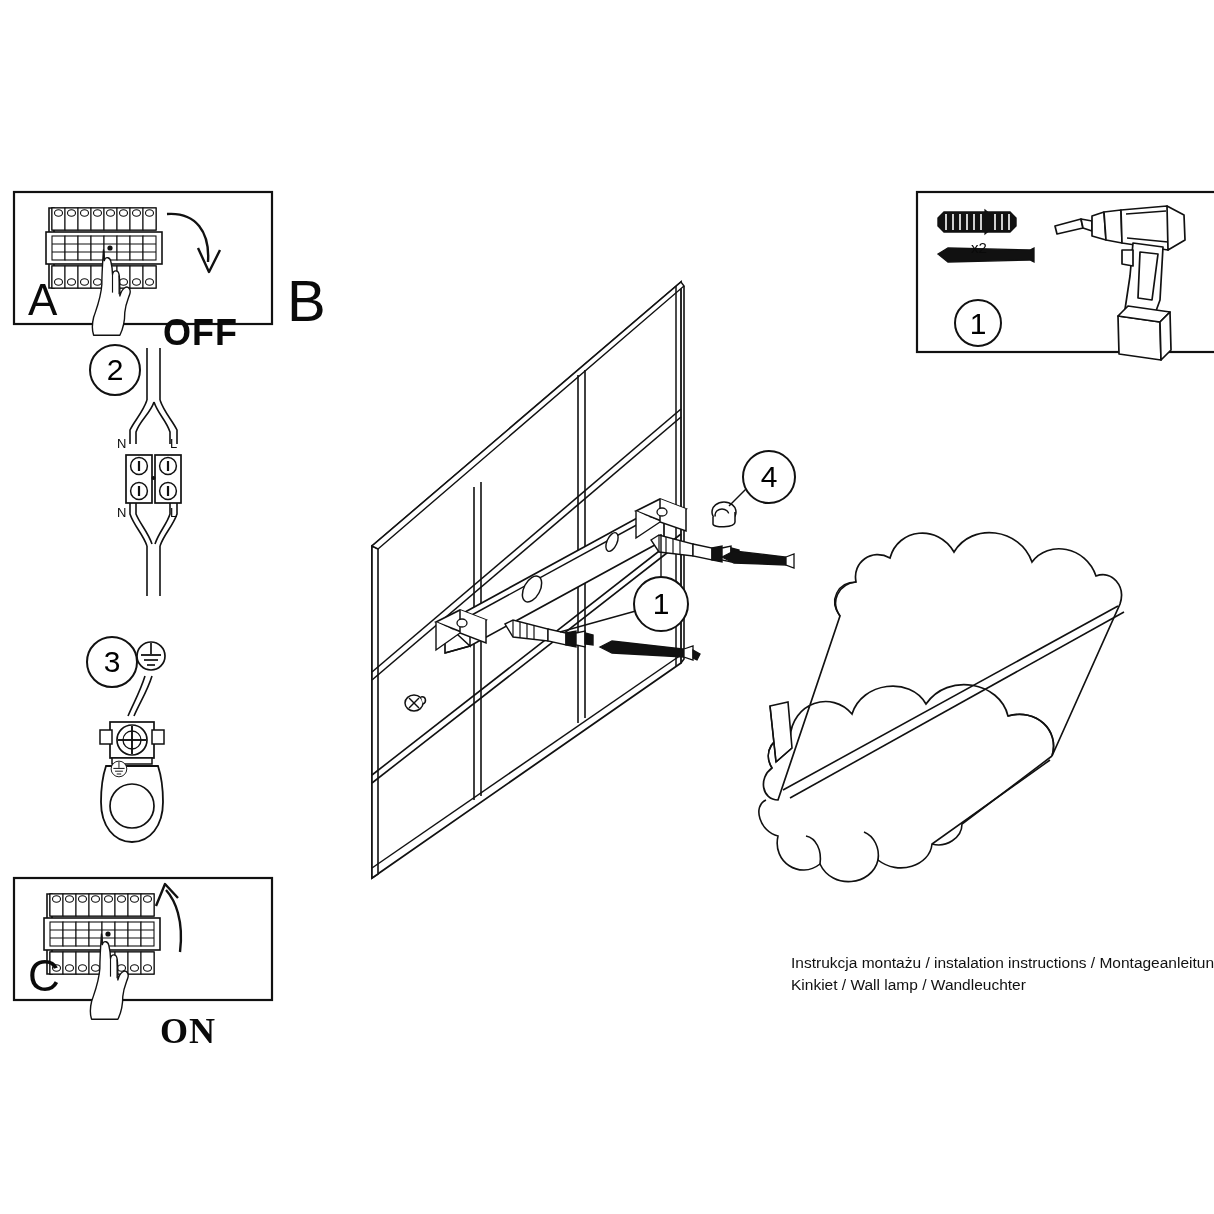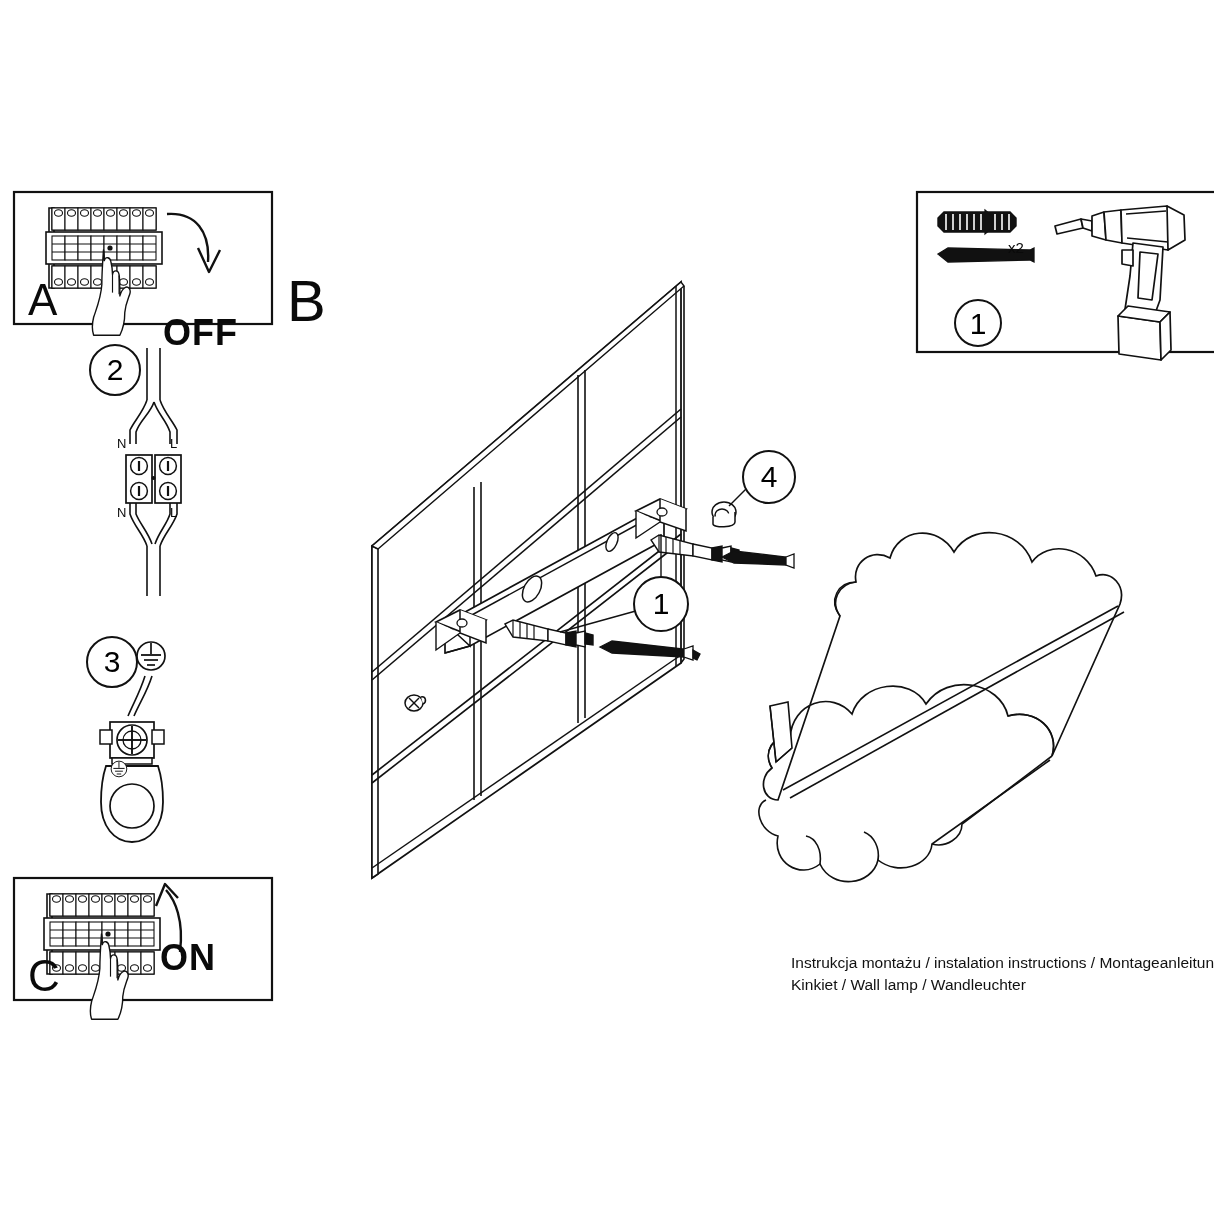--- a/index.html
+++ b/index.html
@@ -42,21 +42,20 @@
     font-size: 58px;
   }
   .state-word {
     font-size: 36px;
     font-weight: 700;
     letter-spacing: 1px;
     margin-top: 36px;
   }
   .qty-word {
     font-size: 15px;
-    margin-left: 37px;
   }
   .term-label {
     font-size: 13px;
   }
   .caption-line {
     font-size: 15.5px;
     color: #111;
   }
   .circ-num {
     position: absolute;
@@ -446,21 +445,21 @@
     </g>
 
   </svg>
 
   <div class="txt big-letter" style="left:28px; top:272px;">A</div>
 
   <div class="txt state-word" style="left:163px; top:274px;">OFF</div>
 
   <div class="txt big-letter" style="left:28px; top:948px;">C</div>
 
-  <div class="txt state-word" style="left:160px; top:899px;">ON</div>
+  <div class="txt state-word" style="left:160px; top:972px;font-family:Liberation Serif, serif;">ON</div>
 
   <div class="txt big-letter letter-b" style="left:287px; top:264px;">B</div>
 
   <div class="circ-num" style="left:90px; top:353px; width:50px;">2</div>
 
   <div class="circ-num" style="left:87px; top:645px; width:50px;">3</div>
 
   <div class="circ-num" style="left:955px; top:307px; width:46px;">1</div>
 
   <div class="circ-num" style="left:636px; top:587px; width:50px;">1</div>

